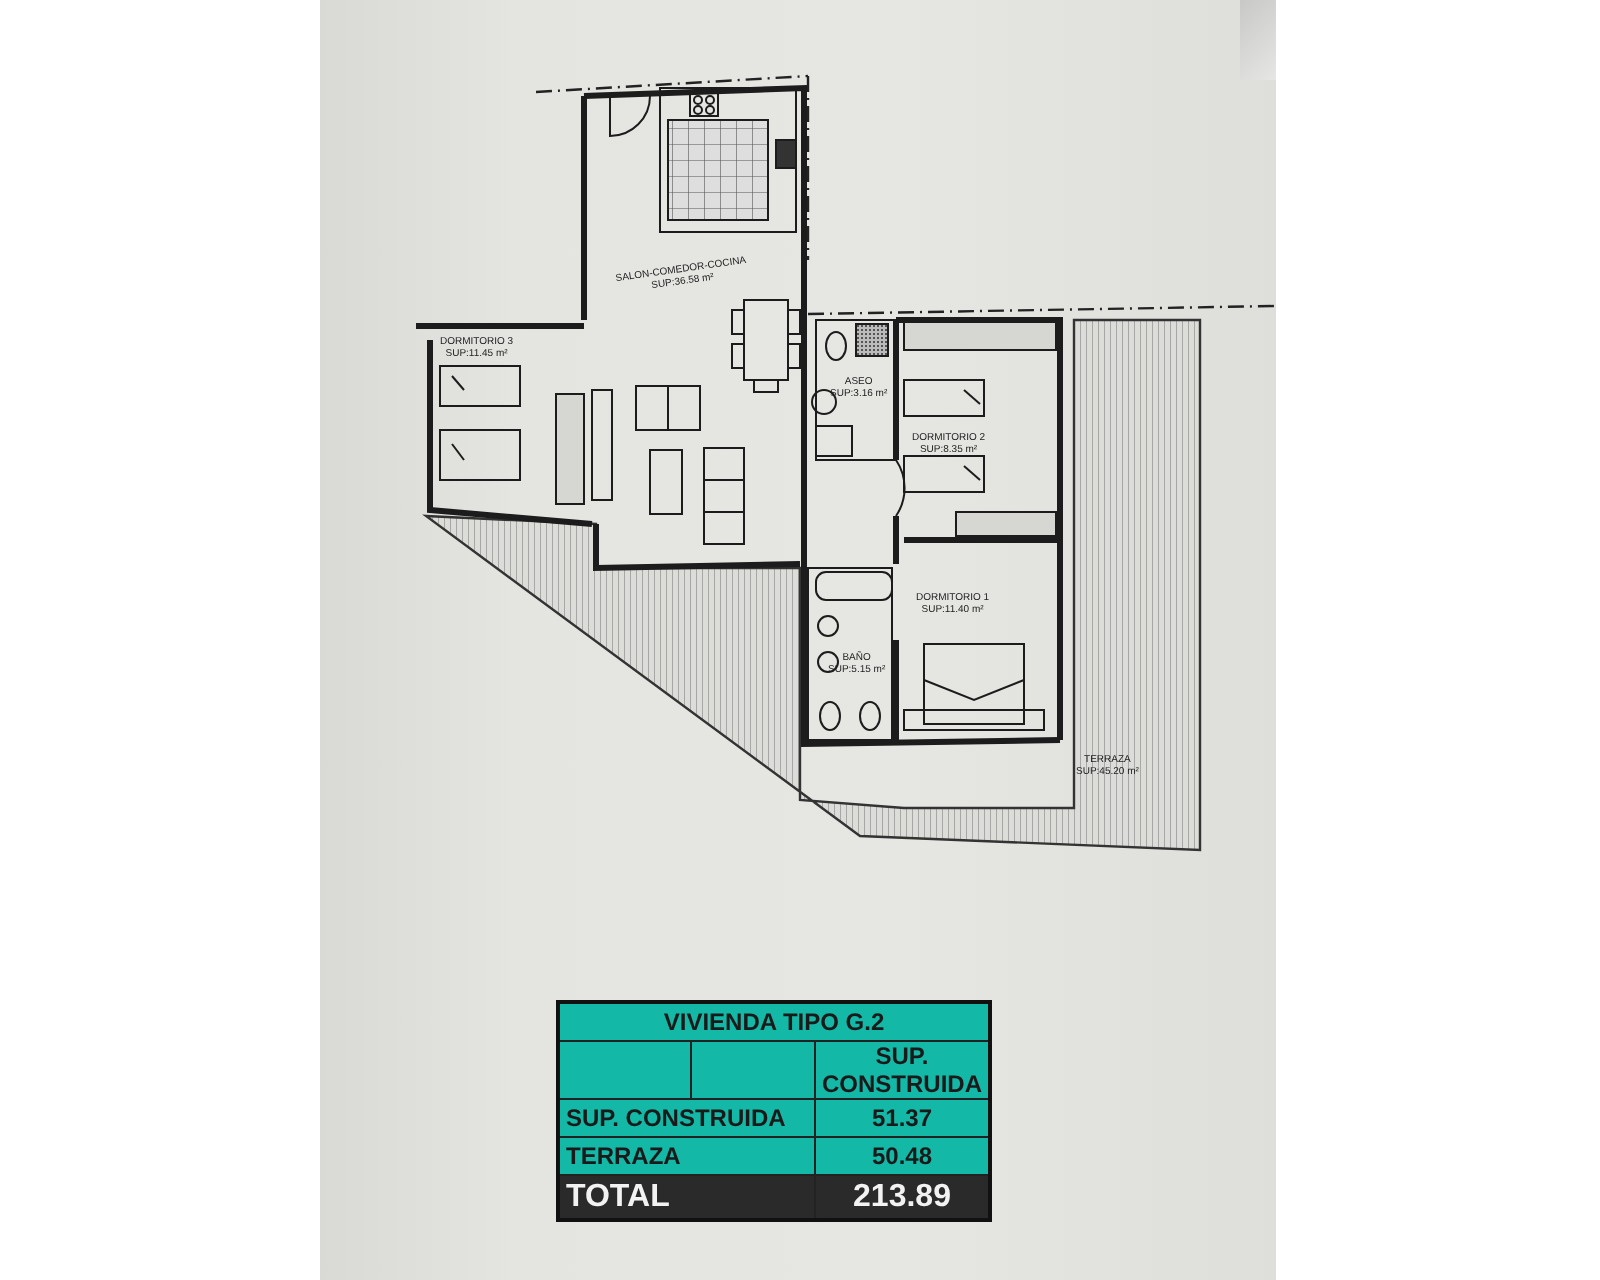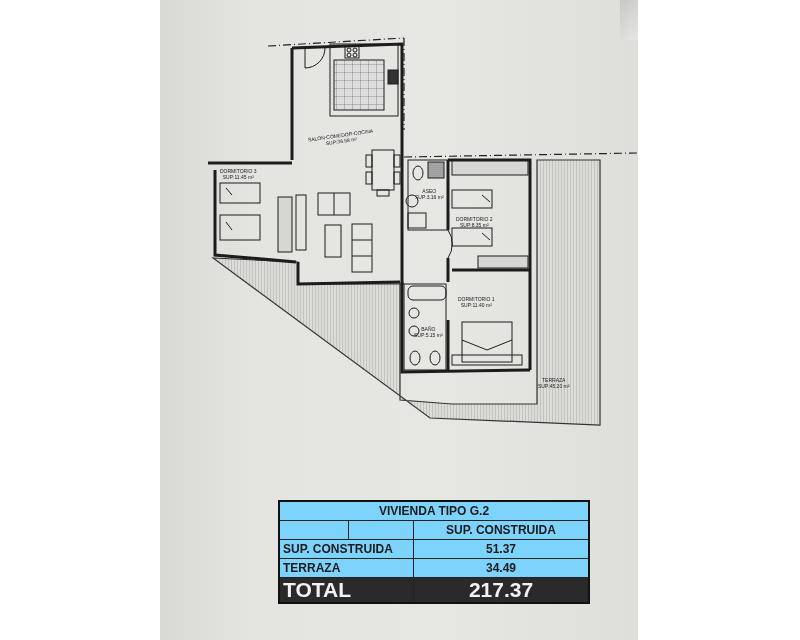--- a/index.html
+++ b/index.html
@@ -1,25 +1,25 @@
 <!DOCTYPE html>
 <html><head>
   <meta charset="utf-8">
   <style>
     html, body { margin:0; padding:0; }
     body { width:800px; height:640px; background:#ffffff; position:relative; overflow:hidden; font-family:"Liberation Sans", sans-serif; }
     .paper { position:absolute; left:160px; top:0; width:478px; height:640px; background:linear-gradient(90deg,#d9d9d6 0%,#e4e4e1 20%,#e6e6e3 60%,#dededb 100%); }
     .paper-shadow { position:absolute; left:620px; top:0; width:18px; height:40px; background:linear-gradient(135deg,#c8c8c6,#e6e6e4); }
     .plan { position:absolute; left:0; top:0; width:800px; height:640px; }
     .room-label { position:absolute; font-family:"Liberation Sans", sans-serif; font-size:5px; line-height:6px; color:#222; text-align:center; white-space:nowrap; }
-    .table { position:absolute; left:278px; top:500px; width:312px; border:2px solid #111; background:#7dd3fc; border-collapse:collapse; font-family:"Liberation Sans", sans-serif; font-weight:bold; color:#1a1a1a; }
+    .table { position:absolute; left:278px; top:500px; width:218px; border:2px solid #111; background:#14b8a6; border-collapse:collapse; font-family:"Liberation Sans", sans-serif; font-weight:bold; color:#1a1a1a; }
     .table td { border:1px solid #222; padding:0 3px; height:18px; font-size:12px; }
     .table .title { text-align:center; font-size:12px; }
     .table .num { text-align:center; }
-    .table .total-row td { background:#2a2a2a; color:#f2f2f2; font-size:21px; height:21px; }
+    .table .total-row td { background:#2a2a2a; color:#f2f2f2; font-size:16px; height:21px; }
   </style>
 </head>
 <body>
 
 <div class="paper"></div>
 <div class="paper-shadow"></div>
 
 <svg class="plan" viewBox="0 0 800 640" xmlns="http://www.w3.org/2000/svg">
   <defs>
     <pattern id="hatch" width="3" height="3" patternUnits="userSpaceOnUse">
@@ -166,20 +166,20 @@
     <td style="width:62px"></td>
     <td style="width:58px"></td>
     <td class="num">SUP. CONSTRUIDA</td>
   </tr>
   <tr>
     <td colspan="2">SUP. CONSTRUIDA</td>
     <td class="num">51.37</td>
   </tr>
   <tr>
     <td colspan="2">TERRAZA</td>
-    <td class="num">34.49</td>
+    <td class="num">50.48</td>
   </tr>
   <tr class="total-row">
     <td colspan="2">TOTAL</td>
-    <td class="num">217.37</td>
+    <td class="num">213.89</td>
   </tr>
 </tbody>
   </table>
 
 </body></html>

